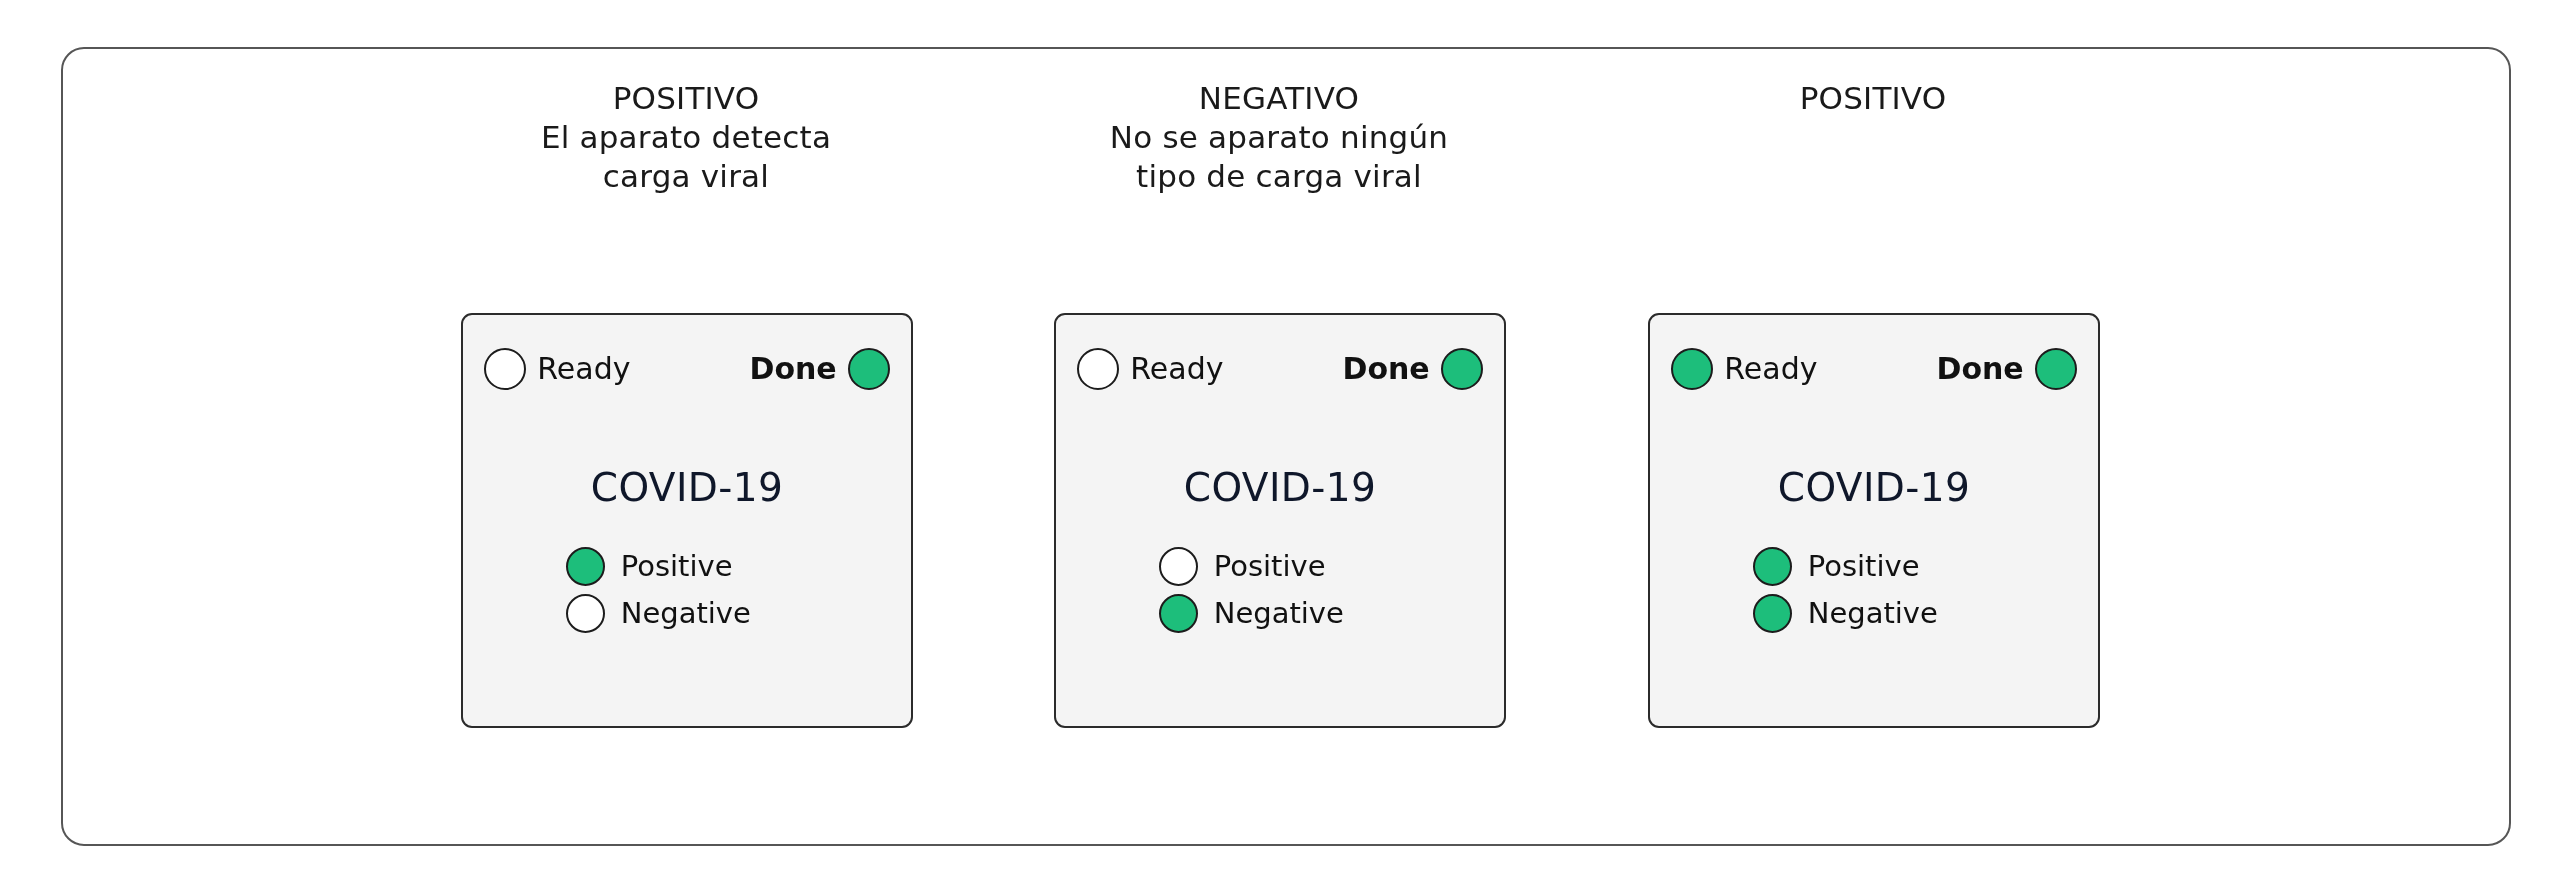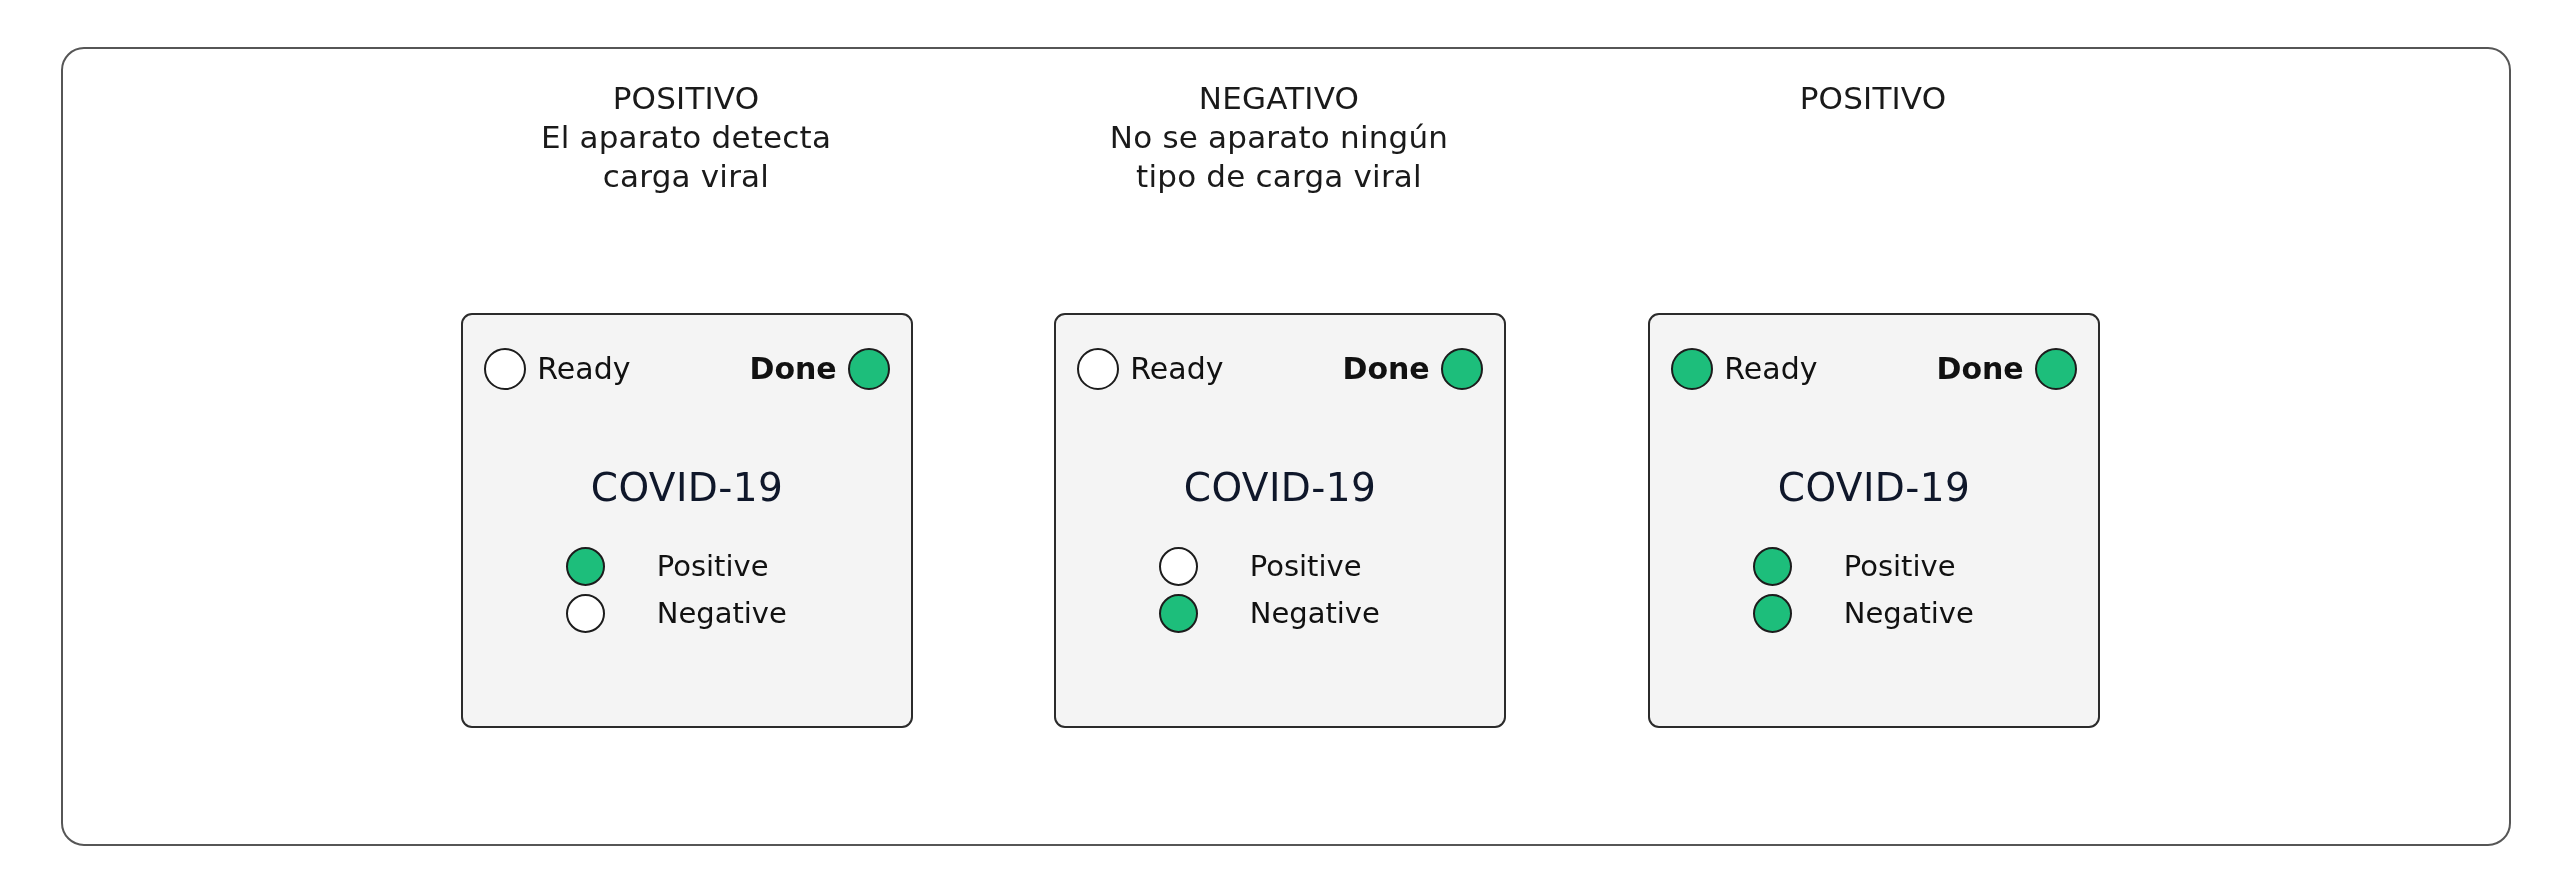--- a/index.html
+++ b/index.html
@@ -132,21 +132,20 @@
   .result-list {
     position: absolute;
     top: 229px;
     left: 103px;
   }
   .result-row {
     display: flex;
     align-items: center;
     height: 44px;
     margin-bottom: 3.5px;
-    gap: 36px;
   }
   .result-row .result-label {
     font-size: 29px;
     line-height: 29px;
     color: #111111;
     margin-left: 15.7px;
   }
 </style>
 </head>
 <body>

